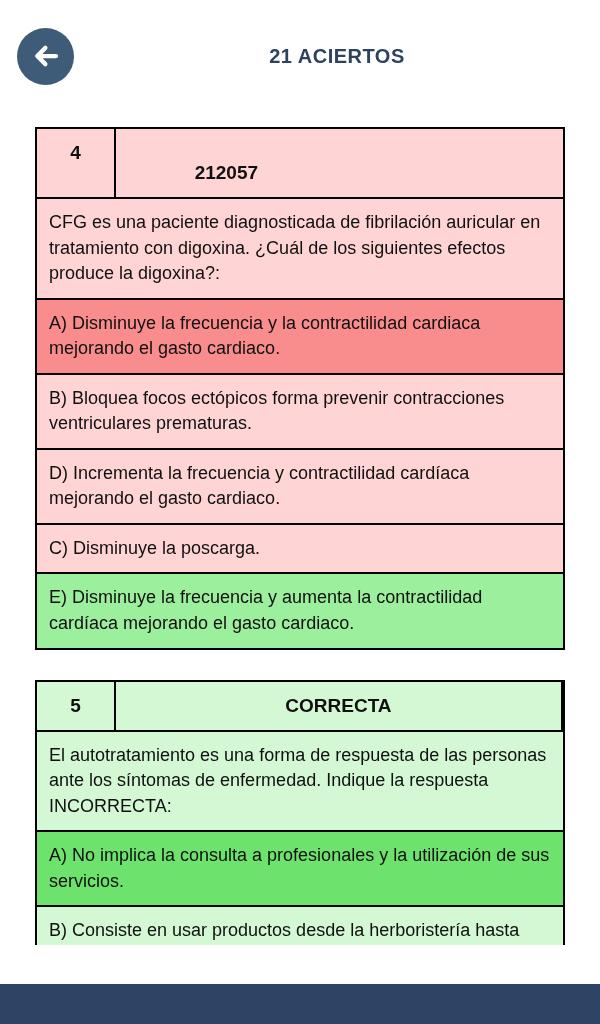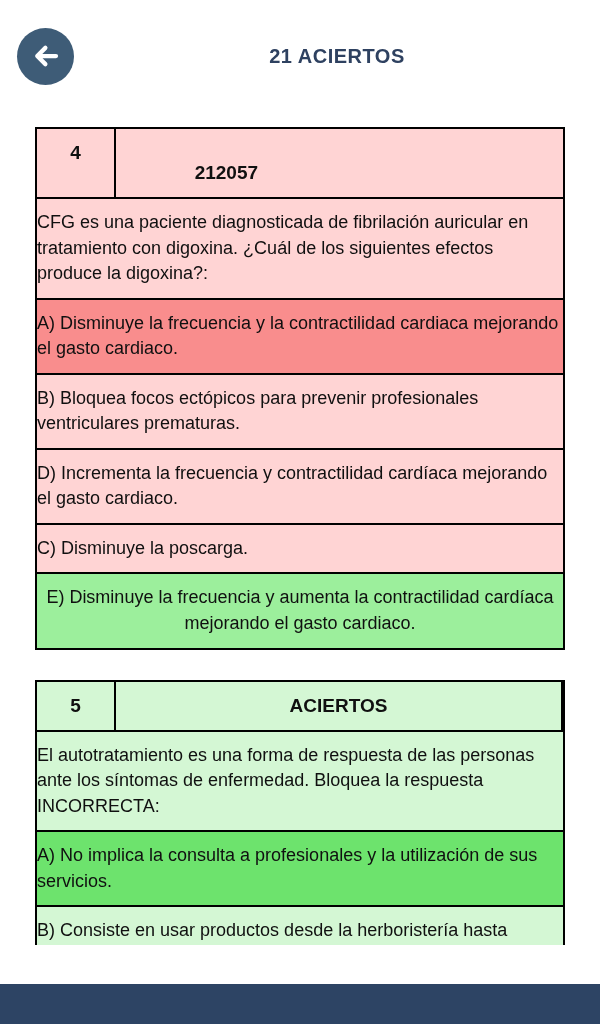--- a/index.html
+++ b/index.html
@@ -62,33 +62,33 @@
     border-bottom:2px solid var(--border_black);
     font-weight:bold;
     font-size:19px;
     text-align:center;
   }
   .cell{padding:13px 6px;}
   .cell.num{flex:0 0 15%;border-right:2px solid var(--border_black);}
   .cell.status{flex:1;border-right:2px solid var(--border_black);}
   .cell.code{flex:0 0 42%;margin-top:20px;}
   .q-text,.option{
-    padding:11px 0;
+    padding:11px 12px;
     font-size:18px;
     line-height:1.42;
   }
   .q-text{border-bottom:2px solid var(--border_black);}
   .option{border-bottom:2px solid var(--border_black);}
   .option:last-child{border-bottom:none;}
   
   .theme-wrong .card-head,
   .theme-wrong .q-text,
   .theme-wrong .option{background:var(--pink_light);}
   .theme-wrong .option.state-selected-wrong{background:var(--red_selected);}
-  .theme-wrong .option.state-correct{background:var(--green_correct);text-align:center;}
+  .theme-wrong .option.state-correct{background:var(--green_correct);}
   
   .theme-correct .card-head,
   .theme-correct .q-text,
   .theme-correct .option{background:var(--green_light);}
   .theme-correct .option.state-selected-correct{background:var(--green_selected);}
   .bottom-bar{
     position:absolute;
     left:0;right:0;bottom:0;
     height:40px;
     background:var(--bottom_bar);
@@ -109,29 +109,29 @@
 </header>
 
 <main class="questions" id="questions">
     <section class="card theme-wrong">
       <div class="card-head">
         <div class="cell num">4</div>
         <div class="cell code">212057</div>
       </div>
       <div class="q-text">CFG es una paciente diagnosticada de fibrilación auricular en tratamiento con digoxina. ¿Cuál de los siguientes efectos produce la digoxina?:</div>
       <div class="option state-selected-wrong">A) Disminuye la frecuencia y la contractilidad cardiaca mejorando el gasto cardiaco.</div>
-      <div class="option state-normal">B) Bloquea focos ectópicos para prevenir profesionales ventriculares prematuras.</div>
+      <div class="option state-normal">B) Bloquea focos ectópicos forma prevenir contracciones ventriculares prematuras.</div>
       <div class="option state-normal">D) Incrementa la frecuencia y contractilidad cardíaca mejorando el gasto cardiaco.</div>
       <div class="option state-normal">C) Disminuye la poscarga.</div>
       <div class="option state-correct">E) Disminuye la frecuencia y aumenta la contractilidad cardíaca mejorando el gasto cardiaco.</div>
     </section>
     <section class="card theme-correct">
       <div class="card-head">
         <div class="cell num">5</div>
-        <div class="cell status">ACIERTOS</div>
+        <div class="cell status">CORRECTA</div>
       </div>
-      <div class="q-text">El autotratamiento es una forma de respuesta de las personas ante los síntomas de enfermedad. Bloquea la respuesta INCORRECTA:</div>
+      <div class="q-text">El autotratamiento es una forma de respuesta de las personas ante los síntomas de enfermedad. Indique la respuesta INCORRECTA:</div>
       <div class="option state-selected-correct">A) No implica la consulta a profesionales y la utilización de sus servicios.</div>
       <div class="option state-normal">B) Consiste en usar productos desde la herboristería hasta fármacos de la farmacia.</div>
     </section>
   </main>
 
 <footer class="bottom-bar"></footer>
 
 </body></html>

